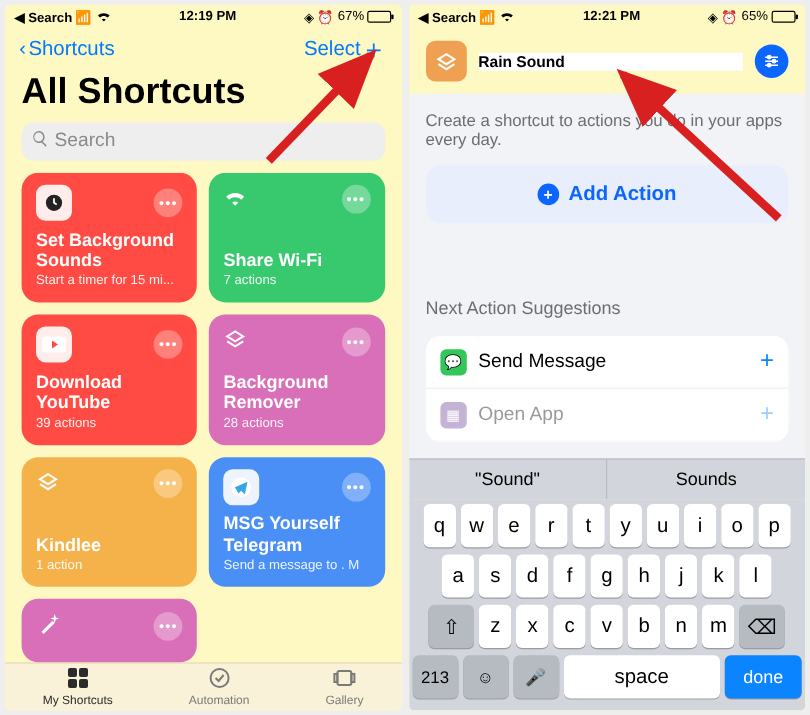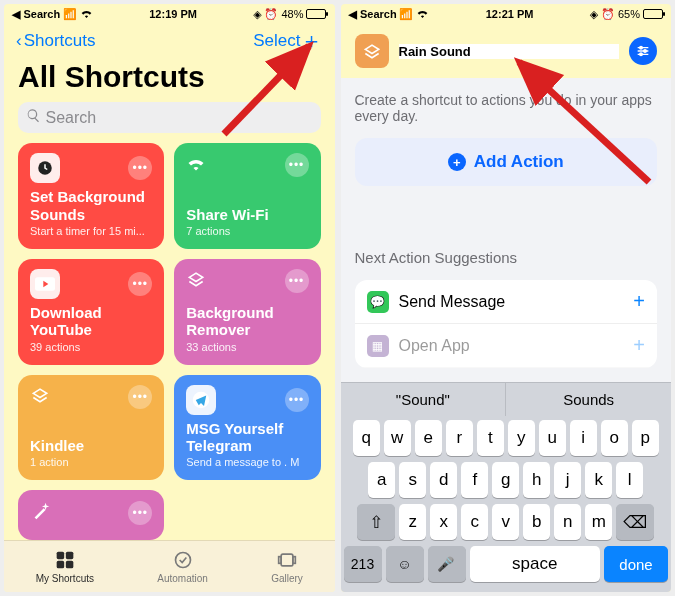--- a/index.html
+++ b/index.html
@@ -18,21 +18,21 @@
   .plus { font-size:22px; font-weight:400; line-height:1; }
   .bigtitle { font-size:30px; font-weight:800; padding:2px 14px 8px; }
   .searchbar { margin:0 14px 10px; background:#eeeeef; border-radius:10px; display:flex; align-items:center; padding:6px 8px; color:#8a8a8e; font-size:16px;}
   .grid { display:grid; grid-template-columns:1fr 1fr; gap:10px; padding:0 14px; overflow:hidden; flex:1;}
   .card { border-radius:14px; color:#fff; padding:10px 12px 12px; position:relative; min-height:104px; display:flex; flex-direction:column; justify-content:space-between;}
   .card .top { display:flex; justify-content:space-between; align-items:center;}
   .icon-badge { width:30px; height:30px; background:rgba(255,255,255,0.9); border-radius:8px; display:flex; align-items:center; justify-content:center;}
   .dots { width:24px; height:24px; background:rgba(255,255,255,0.3); border-radius:50%; display:flex; align-items:center; justify-content:center; font-size:12px; letter-spacing:1px;}
   .card-title { font-weight:700; font-size:15px; line-height:1.15;}
   .card-sub { font-size:11px; opacity:.9; margin-top:2px;}
-  .tabbar { height:52px; background:#f9f1d8; border-top:1px solid #e3d9b6; display:flex; justify-content:space-around; align-items:center;}
+  .tabbar { height:40px; background:#f9f1d8; border-top:1px solid #e3d9b6; display:flex; justify-content:space-around; align-items:center;}
   .tab { display:flex; flex-direction:column; align-items:center; font-size:10px; color:#7a7a7a; gap:1px;}
   .tab.active { color:#2b2b2b; }
   .arrow-red { position:absolute; pointer-events:none; }
   
   .editor-head { display:flex; align-items:center; gap:10px; padding:10px 14px;}
   .app-icon { width:34px; height:34px; background:#f0a053; border-radius:8px; display:flex; align-items:center; justify-content:center;}
   .name-input { flex:1; font-size:13px; font-weight:700; border:none; outline:none; }
   .round-btn { width:28px; height:28px; border-radius:50%; display:flex; align-items:center; justify-content:center;}
   .blue-round { background:#0a66ff; }
   .body-area { flex:1; background:#f2f3f6; padding:14px; display:flex; flex-direction:column; gap:14px; overflow:hidden;}
@@ -67,21 +67,21 @@
       <span>
         <svg width="13" height="10" viewBox="0 0 24 18">
             <path d="M12 18l-3-3c1.6-1.6 4.4-1.6 6 0l-3 3zm-6-6l-3-3c5-5 13-5 18 0l-3 3c-3.3-3.3-8.7-3.3-12 0z" fill="#000"></path>
           </svg>
       </span>
     </div>
     <span>12:19 PM</span>
     <div class="status-right">
       <span>◈</span>
       <span>⏰</span>
-      <span>48%</span>
+      <span>67%</span>
       <span class="battery"><span class="battery-fill" style="width:67%"></span></span>
     </div>
   </div>
 
   <div class="navrow">
     <div class="navleft">
       <span>‹</span>
       <span>Shortcuts</span>
     </div>
     <div class="navright">
@@ -147,21 +147,21 @@
       <div class="card" style="background: rgb(217, 111, 184);">
         <div class="top">
     <span><svg width="20" height="20" viewBox="0 0 24 24" fill="none" stroke="#fff" stroke-width="2">
               <path d="M4 10l8-5 8 5-8 5z"></path>
               <path d="M4 15l8 5 8-5"></path>
             </svg></span>
     <span class="dots">•••</span>
         </div>
     <div>
           <div class="card-title">Background Remover</div>
-    <div class="card-sub">33 actions</div>
+    <div class="card-sub">28 actions</div>
         </div>
       </div>
       <div class="card" style="background: rgb(246, 178, 74);">
         <div class="top">
     <span><svg width="20" height="20" viewBox="0 0 24 24" fill="none" stroke="#fff" stroke-width="2">
               <path d="M4 10l8-5 8 5-8 5z"></path>
               <path d="M4 15l8 5 8-5"></path>
             </svg></span>
     <span class="dots">•••</span>
         </div>

